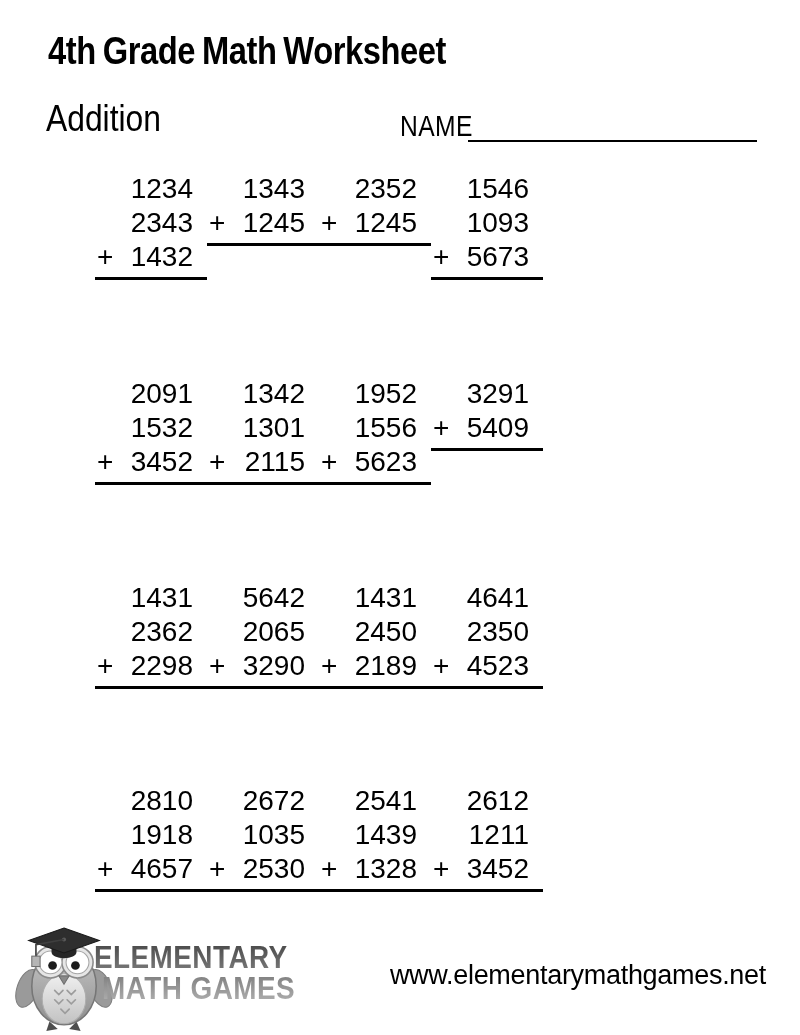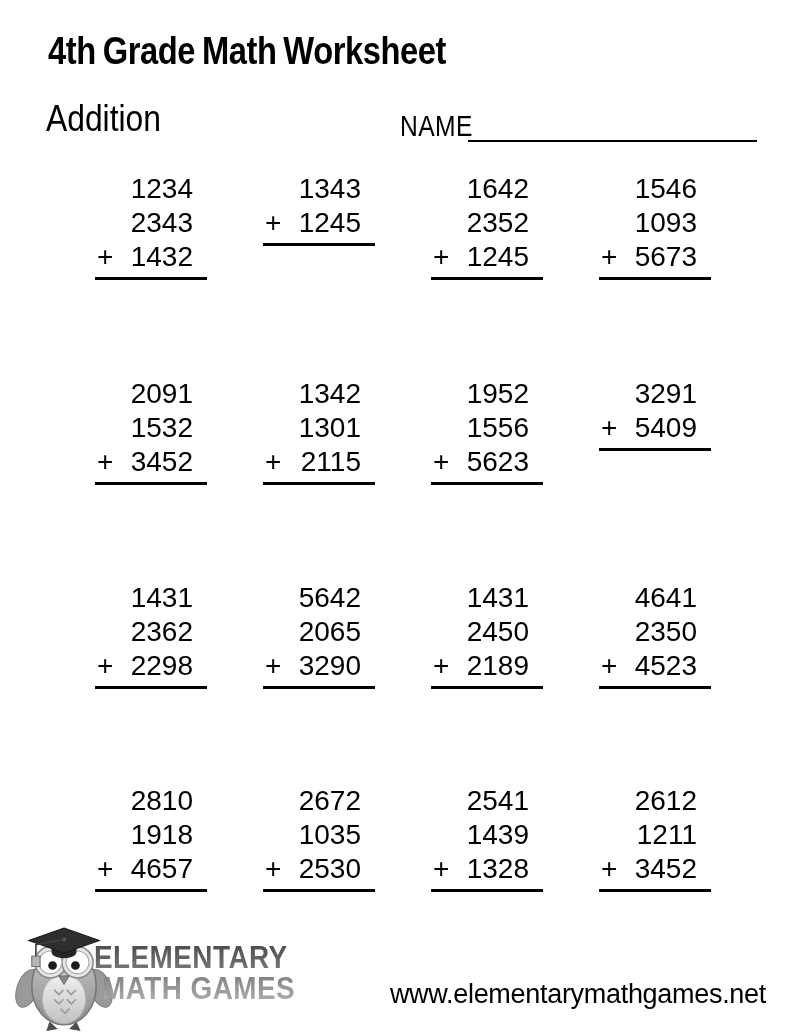--- a/index.html
+++ b/index.html
@@ -20,39 +20,39 @@
   }
   .name-label{
     position:absolute;left:400px;top:110px;
     font-size:29px;font-weight:400;letter-spacing:0.5px;
     transform:scaleX(0.85);transform-origin:left top;
   }
   .name-line{
     position:absolute;left:468px;top:140px;width:289px;height:0;
     border-top:2px solid #000;
   }
-  .problems-row{position:absolute;left:95px;display:flex;gap:56px;}
+  .problems-row{position:absolute;left:95px;display:flex;}
   .row-1{top:172px}.row-2{top:377px}.row-3{top:581px}.row-4{top:784px}
   .problem{width:112px;font-size:28px;line-height:34px;}
   .addend{text-align:right;padding-right:14px;white-space:nowrap;}
   .plus-row{position:relative;}
   .plus{position:absolute;left:2px;top:0;}
   .rule{border-top:3px solid #000;margin-top:3px;}
   .owl{position:absolute;left:12px;top:926px;}
   .logo-text{
     position:absolute;left:94px;top:942px;
     font-weight:bold;font-size:31px;line-height:31px;letter-spacing:0.5px;
     transform:scaleX(0.9);transform-origin:left top;white-space:nowrap;
     background:linear-gradient(#474747,#b2b2b2);
     -webkit-background-clip:text;background-clip:text;color:transparent;
   }
   .logo-line2{margin-left:9px;}
   .website{
     position:absolute;right:34px;top:960px;
-    font-size:27px;letter-spacing:-0.3px;margin-top:19px;
+    font-size:27px;letter-spacing:-0.3px;
   }
 </style>
 </head>
 <body>
 
 <div class="page-title">4th Grade Math Worksheet</div>
 <div class="section-title">Addition</div>
 <div class="name-label">NAME</div>
 <div class="name-line"></div>
 
@@ -68,21 +68,20 @@
   </div>
   <div class="problem">
     <div class="addend">1343</div>
     <div class="addend plus-row">
       <span class="plus">+</span>
       <span>1245</span>
     </div>
     <div class="rule"></div>
   </div>
   <div class="problem">
-    <div class="addend">1642</div>
     <div class="addend">2352</div>
     <div class="addend plus-row">
       <span class="plus">+</span>
       <span>1245</span>
     </div>
     <div class="rule"></div>
   </div>
   <div class="problem">
     <div class="addend">1546</div>
     <div class="addend">1093</div>

